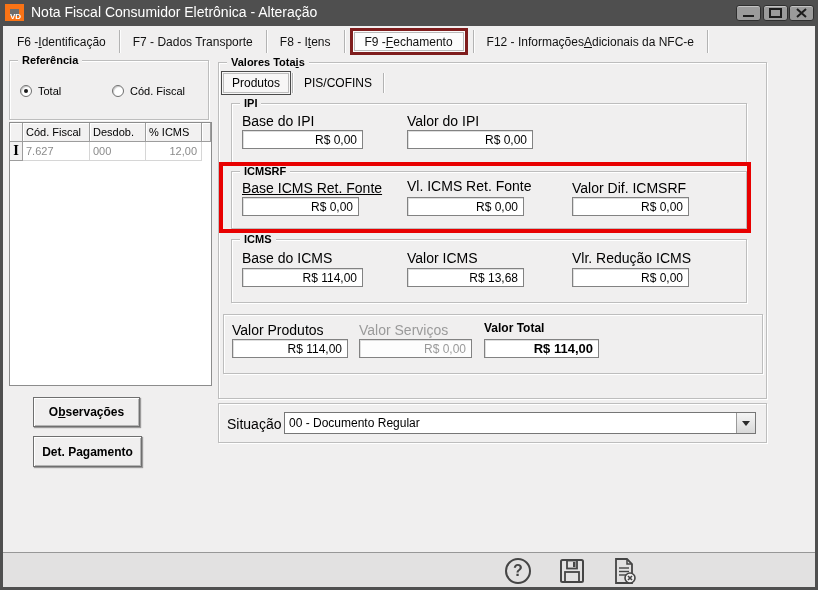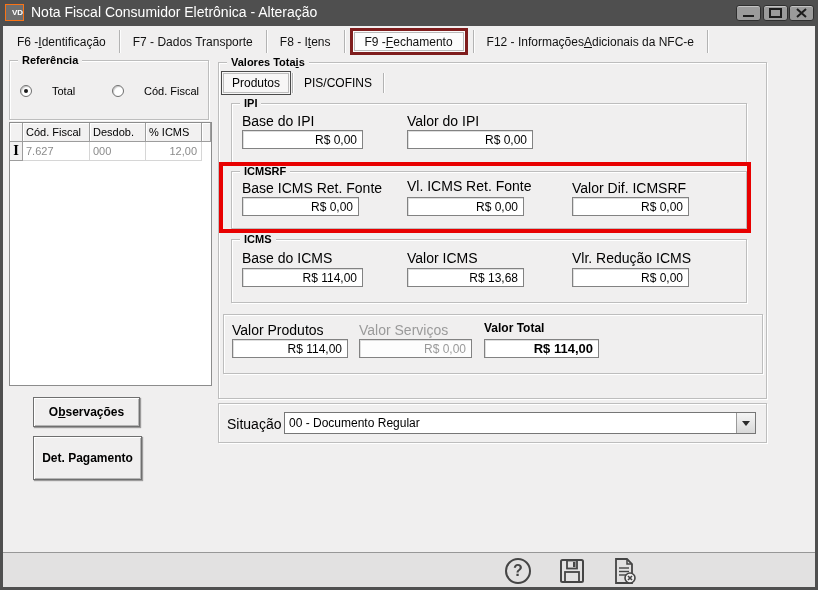--- a/index.html
+++ b/index.html
@@ -1,37 +1,37 @@
 <!DOCTYPE html>
 <html><head>
 <meta charset="utf-8">
 <style>
   html,body{margin:0;padding:0;background:#9a9a9a;}
   *{box-sizing:border-box;font-family:"Liberation Sans","DejaVu Sans",sans-serif;}
   .window{position:relative;width:818px;height:590px;background:#4f4f4f;overflow:hidden;}
   
   .titlebar{position:absolute;left:0;top:0;width:818px;height:26px;background:#4f4f4f;}
-  .appicon{position:absolute;left:5px;top:4px;width:19px;height:17px;background:#6e6e6e;border:1px solid #f97316;color:#fff;font-size:8px;font-weight:bold;text-align:right;line-height:15px;}
+  .appicon{position:absolute;left:5px;top:4px;width:19px;height:17px;background:#6e6e6e;border:5px solid #f97316;color:#fff;font-size:8px;font-weight:bold;text-align:left;line-height:15px;}
   .apptitle{position:absolute;left:31px;top:4px;color:#fff;font-size:14px;white-space:nowrap;}
   .winbtn{position:absolute;top:5px;width:25px;height:16px;background:#9b9b9b;border:1px solid #2e2e2e;border-radius:3px;box-shadow:inset 0 1px 0 #c4c4c4;}
   .winbtn svg{position:absolute;left:0;top:0;}
   .btn-min{right:57px;} .btn-max{right:30px;} .btn-close{right:4px;}
   
   .client{position:absolute;left:3px;top:26px;width:812px;height:561px;background:#f0efef;}
   
   .tabbar{position:absolute;left:2px;top:2px;height:27px;display:flex;align-items:stretch;}
   .tab{padding:0 12px;font-size:12px;color:#111;display:flex;align-items:center;white-space:nowrap;cursor:default;}
   .tab.selected{background:#fcfcfc;border:3px solid #7f1d1d;box-shadow:inset 0 0 0 1px #fcfcfc,inset 0 0 0 2px #b9b9b9;margin:0 4px;}
   .tabsep{width:1px;background:#b3b3b3;box-shadow:1px 0 0 #fdfdfd;margin:2px 1px;}
   .u{text-decoration:underline;}
   
   .gb{position:absolute;border:1px solid #bdbdbd;box-shadow:inset 1px 1px 0 #ffffff,1px 1px 0 #ffffff;}
   .gb-label{position:absolute;top:-8px;left:8px;background:#f0efef;padding:0 4px;font-size:11px;font-weight:bold;color:#000;line-height:14px;white-space:nowrap;}
   
-  .radio-row{position:absolute;display:flex;align-items:center;gap:20px;}
+  .radio-row{position:absolute;display:flex;align-items:center;gap:6px;}
   .radio{width:12px;height:12px;border-radius:50%;border:1px solid #6f6f6f;background:#fff;position:relative;box-shadow:inset 1px 1px 1px #c9c9c9;}
   .radio.checked::after{content:"";position:absolute;left:3px;top:3px;width:4px;height:4px;border-radius:50%;background:#1a1a1a;}
   .radio-label{font-size:11px;color:#000;}
   
   .grid{position:absolute;background:#fff;border:1px solid #8c8c8c;}
   .grid-row{display:flex;height:19px;}
   .gcell{font-size:11px;display:flex;align-items:center;overflow:hidden;white-space:nowrap;}
   .ghead{background:#f2f1f1;border-right:1px solid #9d9d9d;border-bottom:1px solid #9d9d9d;box-shadow:inset 1px 1px 0 #ffffff;padding-left:3px;color:#000;}
   .gdata{color:#8b8b8b;border-right:1px solid #d6d6d6;border-bottom:1px solid #d6d6d6;padding-left:3px;}
   .gind{background:#f2f1f1;border-right:1px solid #9d9d9d;border-bottom:1px solid #9d9d9d;justify-content:center;padding-left:0;color:#000;font-family:"DejaVu Serif","Liberation Serif",serif;font-weight:bold;font-size:12px;}
@@ -146,21 +146,21 @@
         <div class="gcell gdata num" style="width:56px;">12,00</div>
         <div class="gcell" style="flex:1;"></div>
       </div>
     </div>
 
     <div class="btn3d" style="left:30px;top:371px;width:107px;height:30px;">
       <span>O</span>
         <span class="u">b</span>
         <span>servações</span>
     </div>
-    <div class="btn3d" style="left:30px;top:410px;width:109px;height:44px;">
+    <div class="btn3d" style="left:30px;top:410px;width:109px;height:31px;">
       <span>Det. Pagamento</span>
     </div>
 
     <div class="gb" style="left:215px;top:36px;width:549px;height:337px;">
       <div class="gb-label"><span>Valores Tota</span><span class="u">i</span><span>s</span></div>
 
       <div class="subtabs" style="left:2px;top:8px;">
         <div class="subtab selected">Produtos</div>
         <div class="tabsep"></div>
         <div class="subtab">PIS/COFINS</div>
@@ -170,21 +170,21 @@
       <div class="gb" style="left:12px;top:40px;width:516px;height:60px;">
         <div class="gb-label">IPI</div>
         <div class="fld-label" style="left:10px;top:9px;">Base do IPI</div>
         <div class="fld" style="left:10px;top:26px;width:121px;">R$ 0,00</div>
         <div class="fld-label" style="left:175px;top:9px;">Valor do IPI</div>
         <div class="fld" style="left:175px;top:26px;width:126px;">R$ 0,00</div>
       </div>
 
       <div class="gb" style="left:12px;top:108px;width:516px;height:58px;">
         <div class="gb-label">ICMSRF</div>
-        <div class="fld-label" style="left:10px;top:8px;">Base ICMS Ret. Fonte</div>
+        <div class="fld-label" style="left:10px;top:8px;text-decoration:underline;">Base ICMS Ret. Fonte</div>
         <div class="fld" style="left:10px;top:25px;width:117px;">R$ 0,00</div>
         <div class="fld-label" style="left:175px;top:6px;">Vl. ICMS Ret. Fonte</div>
         <div class="fld" style="left:175px;top:25px;width:117px;">R$ 0,00</div>
         <div class="fld-label" style="left:340px;top:8px;">Valor Dif. ICMSRF</div>
         <div class="fld" style="left:340px;top:25px;width:117px;">R$ 0,00</div>
       </div>
 
       <div class="gb" style="left:12px;top:176px;width:516px;height:64px;">
         <div class="gb-label">ICMS</div>
         <div class="fld-label" style="left:10px;top:10px;">Base do ICMS</div>

